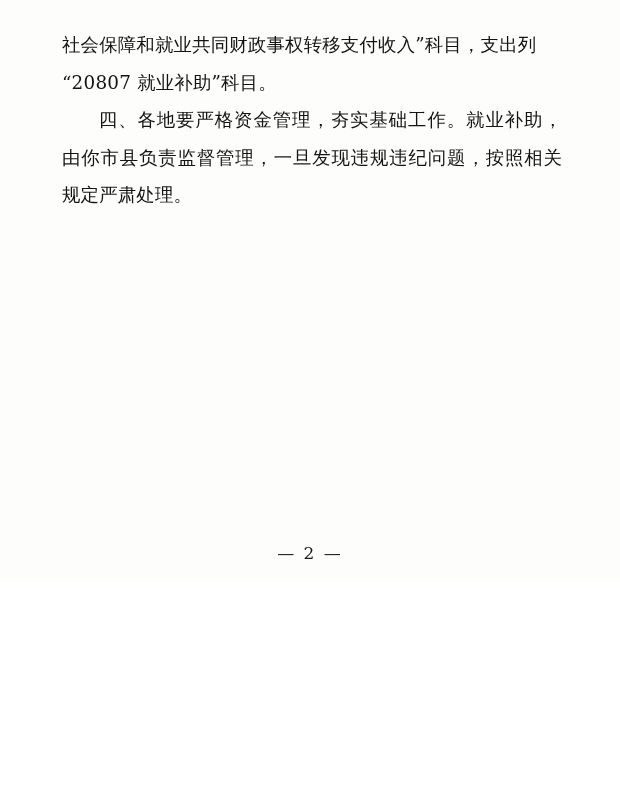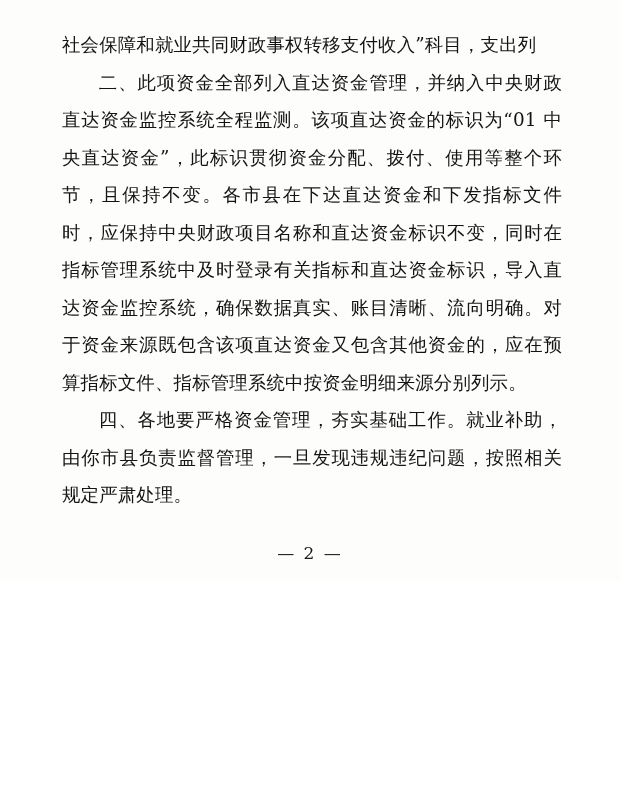--- a/index.html
+++ b/index.html
@@ -50,17 +50,17 @@
     color: #1a1a1a;
     font-family: "DejaVu Serif", "Liberation Serif", serif;
   }
 </style>
 </head>
 <body>
 
 <div class="page">
   <div class="doc-body">
     <p class="para">社会保障和就业共同财政事权转移支付收入”科目，支出列</p>
-    <p class="para indent">二、此项资金全部列入直达资金管理，并纳入中央财政直达资金监控系统全程监测。该项直达资金的标识为“01 中央直达资金”，此标识贯彻资金分配、拨付、使用等整个环节，且保持不变。各市县在下达直达资金和下发指标文件时，应保持中央财政项目名称和直达资金标识不变，同时在指标管理系统中及时登录有关指标和直达资金标识，导入直达资金监控系统，确保数据真实、账目清晰、流向明确。对于资金来源既包含该项直达资金又包含其他资金的，应在预算指标文件、指标管理系统中按资金明细来源分别列示。</p>
+    <p class="para">“20807 就业补助”科目。</p>
     <p class="para indent">四、各地要严格资金管理，夯实基础工作。就业补助，由你市县负责监督管理，一旦发现违规违纪问题，按照相关规定严肃处理。</p>
   </div>
   <div class="page-number">— 2 —</div>
 </div>
 
 </body></html>

